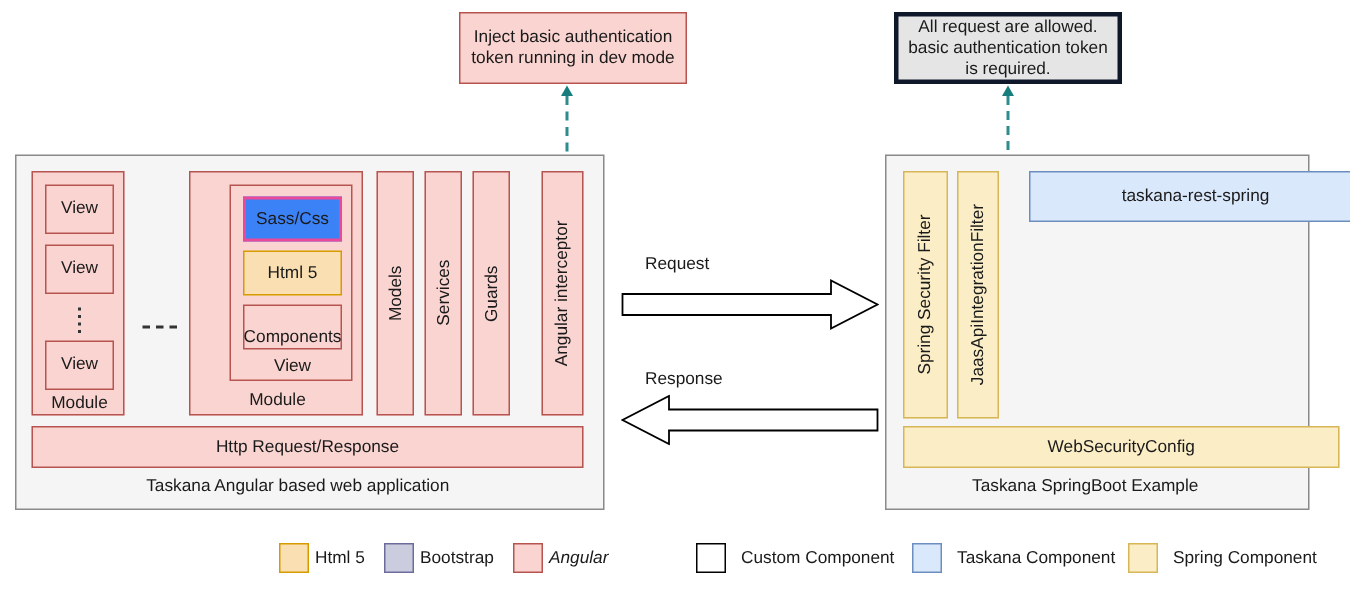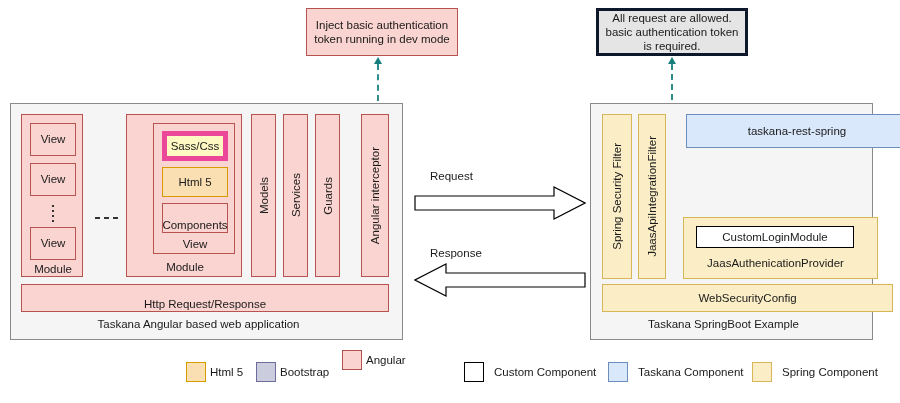--- a/index.html
+++ b/index.html
@@ -61,22 +61,22 @@
     font-size: 11.5px;
     color: #1a1a1a;
   }
 
   
   .angular-box {
     background: #f9d4d0;
     border: 1px solid #b85450;
   }
   .bootstrap-box {
-    background: #fef9c3;
-    border: 5px solid #ec4899;
+    background: #3b82f6;
+    border: 2px solid #ec4899;
   }
   .html5-box {
     background: #fadfb2;
     border: 1px solid #d79b00;
   }
   .spring-box {
     background: #fbeec6;
     border: 1px solid #d6b656;
   }
   .taskana-box {
@@ -222,21 +222,21 @@
   <div class="abs angular-box vert-wrap" style="left:272px; top:10px; width:25px; height:163px;">
     <span class="vert">Services</span>
   </div>
   <div class="abs angular-box vert-wrap" style="left:304px; top:10px; width:25px; height:163px;">
     <span class="vert">Guards</span>
   </div>
   <div class="abs angular-box vert-wrap" style="left:350px; top:10px; width:28px; height:163px;">
     <span class="vert">Angular interceptor</span>
   </div>
 
-  <div class="abs angular-box ctr" style="left:10px; top:180px; width:368px; height:28px;align-items:flex-end;">
+  <div class="abs angular-box ctr" style="left:10px; top:180px; width:368px; height:28px;">
     <span>Http Request/Response</span>
   </div>
 
   <div class="panel-caption" style="top:214px;">
     <span>Taskana Angular based web application</span>
   </div>
 </div>
 
 <div class="abs arrow-label" style="left:430px; top:170px; width:150px;">
   <span>Request</span>
@@ -260,49 +260,41 @@
 
   <div class="abs spring-box vert-wrap" style="left:47px; top:10px; width:28px; height:165px;">
     <span class="vert">JaasApiIntegrationFilter</span>
   </div>
 
   <div class="abs taskana-box ctr" style="left:95px; top:10px; width:222px; height:34px;">
     <span>taskana-rest-spring</span>
   </div>
 
 
-  <div class="abs spring-box" style="left:92px; top:113px; width:195px; height:62px;">
-    <div class="abs custom-box ctr" style="left:12px; top:8px; width:158px; height:22px;">
-      <span>CustomLoginModule</span>
-    </div>
-    <div class="abs ctr" style="left:0px; top:34px; width:183px; height:22px;">
-      <span>JaasAuthenicationProvider</span>
-    </div>
-  </div>
 
   <div class="abs spring-box ctr" style="left:11px; top:180px; width:291px; height:28px;">
     <span>WebSecurityConfig</span>
   </div>
 
   <div class="panel-caption" style="top:214px;">
     <span>Taskana SpringBoot Example</span>
   </div>
 </div>
 
 <div class="legend-item" style="left:186px; top:362px;">
   <span class="swatch" style="background:#fadfb2; border:1px solid #d79b00;"></span>
   <span class="legend-text">Html 5</span>
 </div>
 
 <div class="legend-item" style="left:256px; top:362px;">
   <span class="swatch" style="background:#ccccdf; border:1px solid #6c6c9c;"></span>
   <span class="legend-text">Bootstrap</span>
 </div>
 
-<div class="legend-item" style="left:342px; top:350px;">
+<div class="legend-item" style="left:342px; top:362px;font-style:italic;">
   <span class="swatch" style="background:#f9d4d0; border:1px solid #b85450;"></span>
   <span class="legend-text">Angular</span>
 </div>
 
 <div class="legend-item" style="left:464px; top:362px;">
   <span class="swatch" style="background:#ffffff; border:1px solid #000000;"></span>
   <span class="legend-text gap">Custom Component</span>
 </div>
 
 <div class="legend-item" style="left:608px; top:362px;">

